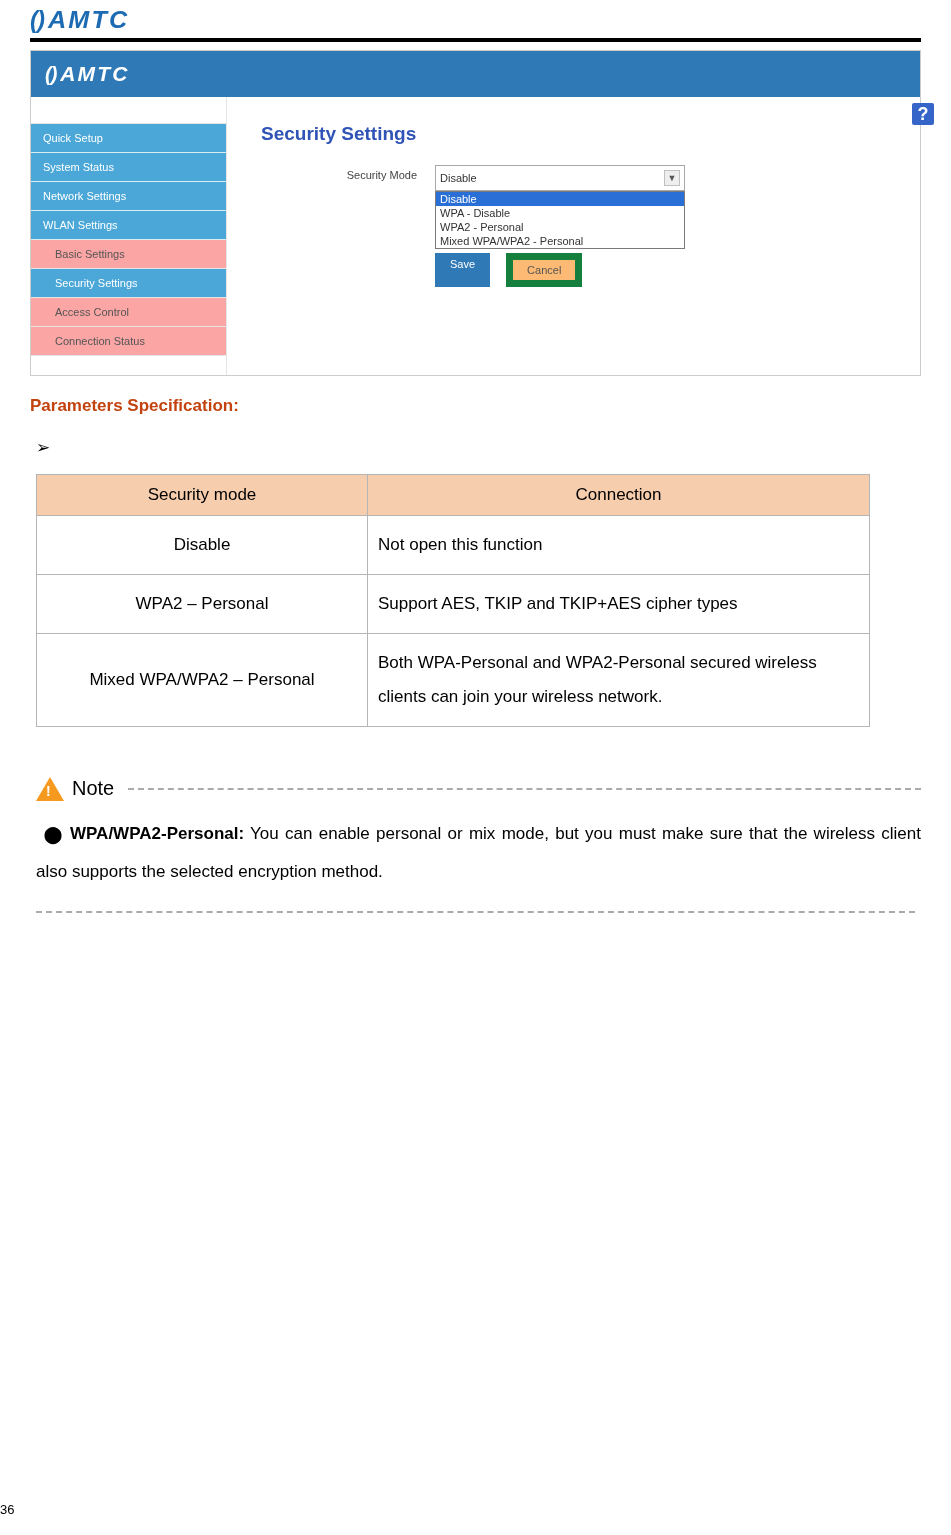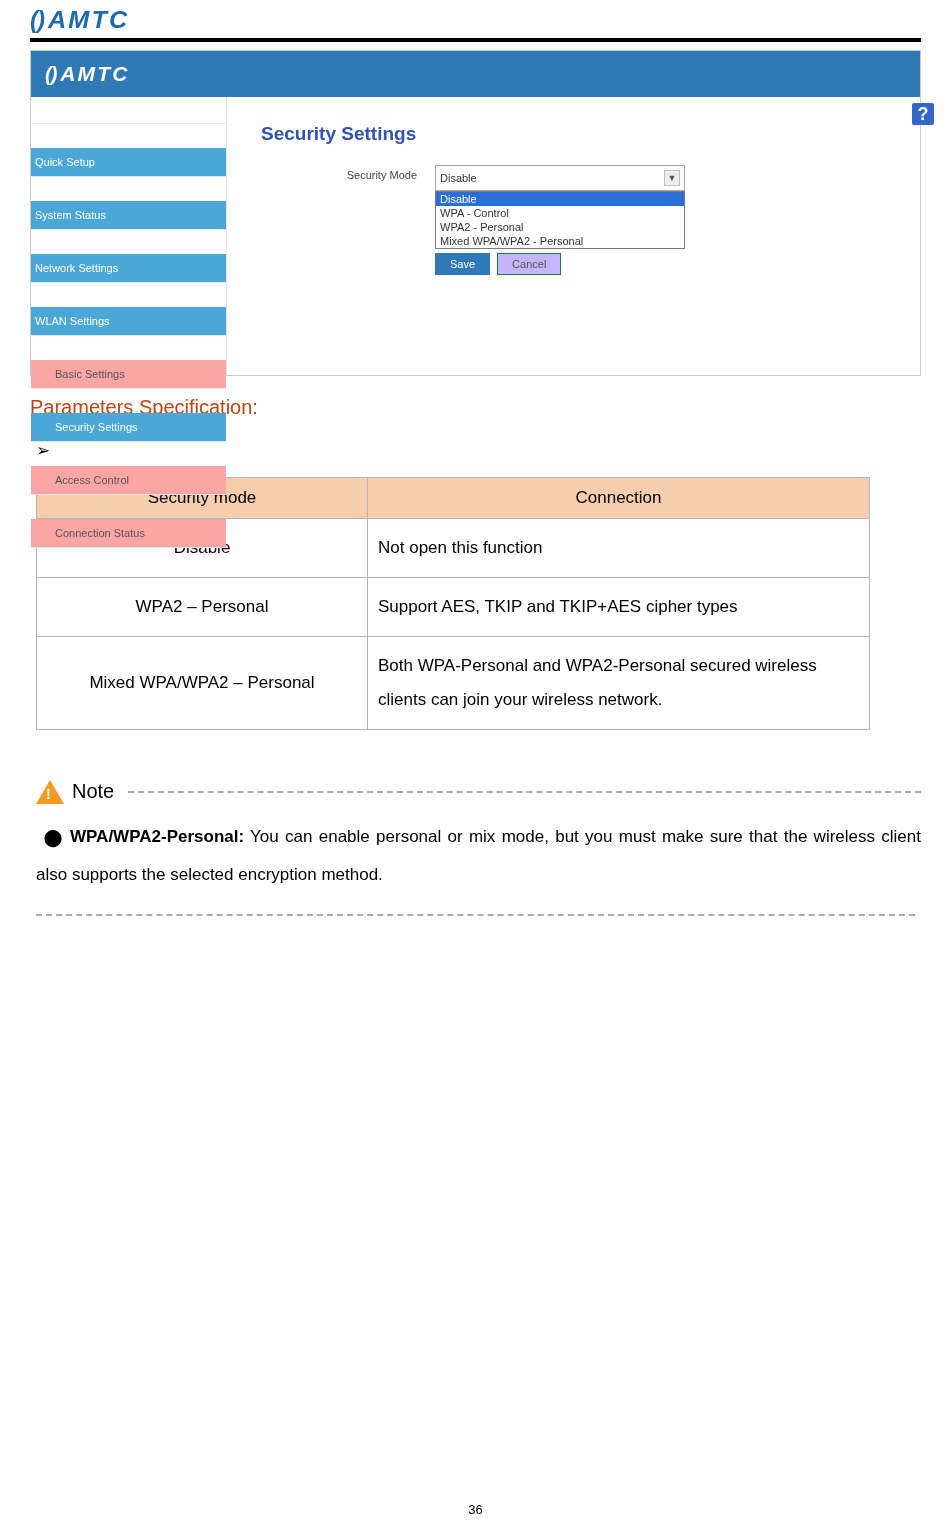--- a/index.html
+++ b/index.html
@@ -73,26 +73,25 @@
     display: flex;
     height: 278px;
     position: relative;
   }
   .sidebar {
     width: 195px;
     border-right: 1px solid #e5e5e5;
     font-size: 11px;
   }
   .sidebar-item {
-    padding: 8px 4px;
+    padding: 8px 12px;
     border-bottom: 1px solid #d7ecf5;
     color: #fff;
     background: #4aa7d8;
     cursor: pointer;
-    margin-top: 24px;
   }
   .sidebar-item.child {
     background: #fca5a5;
     color: #555;
     padding-left: 24px;
     border-bottom: 1px solid #e5e5e5;
   }
   .sidebar-item.child.active {
     background: #4aa7d8;
     color: #fff;
@@ -155,51 +154,51 @@
   .dropdown-option {
     padding: 1px 4px;
     cursor: pointer;
   }
   .dropdown-option.highlight {
     background: #2a6fd6;
     color: #fff;
   }
   .btn-row {
     display: flex;
-    gap: 7px;
+    gap: 16px;
     margin-top: 4px;
   }
   .btn {
     font-size: 11px;
     padding: 4px 14px;
     border: 1px solid transparent;
     cursor: pointer;
   }
   .btn-primary { background: #2f79b6; color: #fff; }
-  .btn-default { background: #c4b5fd; color: #555; border: 1px solid #15803d;}
+  .btn-default { background: #fdba74; color: #555; border: 7px solid #15803d;}
   .help-box {
     position: absolute;
     right: -14px;
     top: 6px;
     width: 22px;
     height: 22px;
     background: #3565c9;
     color: #fff;
     font-weight: bold;
     font-size: 18px;
     display: flex;
     align-items: center;
     justify-content: center;
     border-radius: 2px;
   }
   
   .section-heading {
     color: #c2430f;
-    font-weight: normal;
-    font-size: 20px;
+    font-weight: bold;
+    font-size: 17px;
     margin: 8px 0 20px 0;
   }
   .bullet-line {
     display: flex;
     gap: 18px;
     font-size: 17px;
     margin: 0 0 14px 6px;
     line-height: 1.4;
   }
   .bullet-sym { font-size: 17px; color:#000; }
@@ -265,21 +264,20 @@
   .dash-full {
     border-bottom: 2px dashed #aaa;
     margin: 10px 6px 0 6px;
     height: 1px;
   }
   .page-number {
     position: absolute;
     bottom: 18px;
     left: 0;
     right: 0;
-    text-align: center;
     font-size: 13px;
     color: #000;
   }
 </style>
 </head>
 <body>
 
 <div class="page">
 
   <div class="doc-header-row">
@@ -314,21 +312,21 @@
         <h3 class="content-title">Security Settings</h3>
         <div class="form-row">
           <div class="form-label">Security Mode</div>
           <div class="select-wrap">
             <div class="fake-select">
               <span>Disable</span>
               <span class="caret">▼</span>
             </div>
             <div class="dropdown">
               <div class="dropdown-option highlight">Disable</div>
-              <div class="dropdown-option">WPA - Control</div>
+              <div class="dropdown-option">WPA - Disable</div>
               <div class="dropdown-option">WPA2 - Personal</div>
               <div class="dropdown-option">Mixed WPA/WPA2 - Personal</div>
             </div>
             <div class="btn-row">
               <div class="btn btn-primary">Save</div>
               <div class="btn btn-default">Cancel</div>
             </div>
           </div>
         </div>
       </div>

